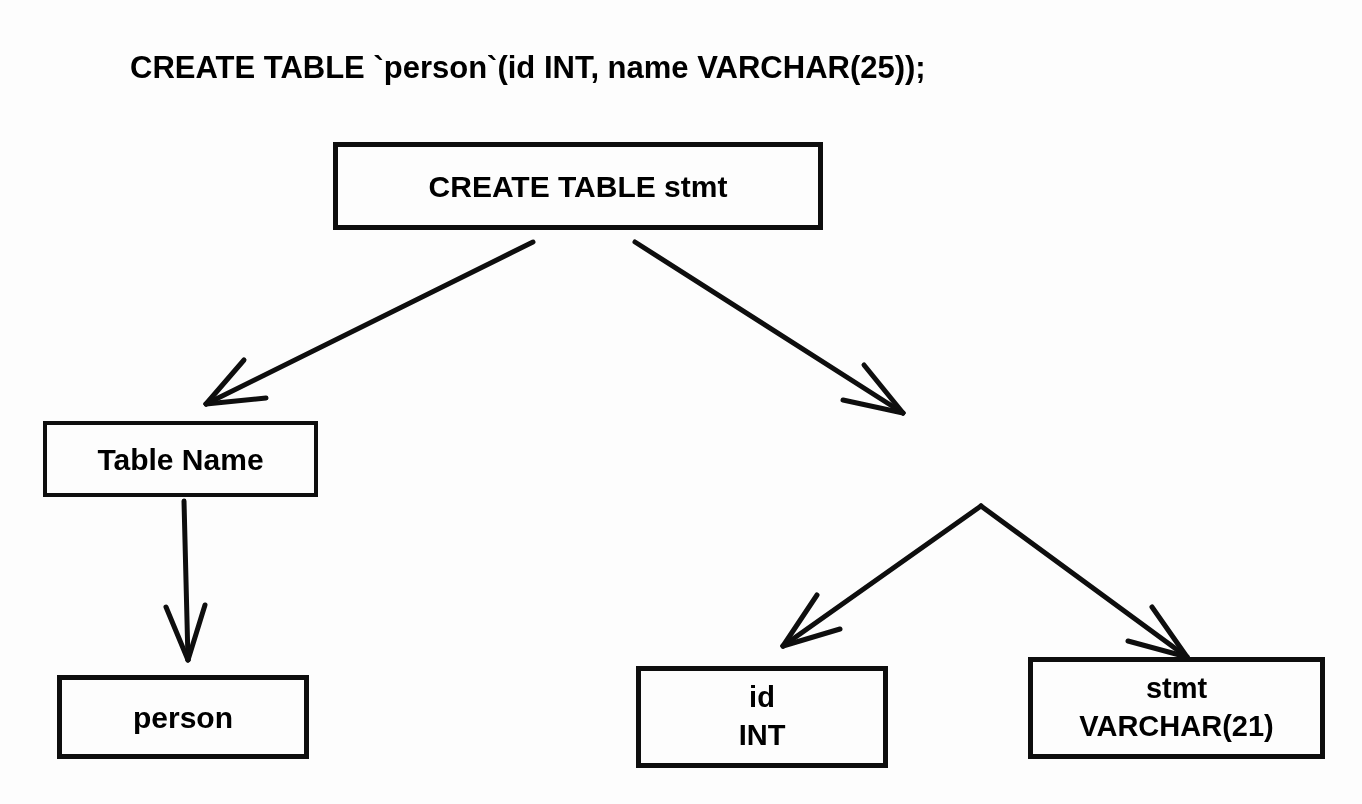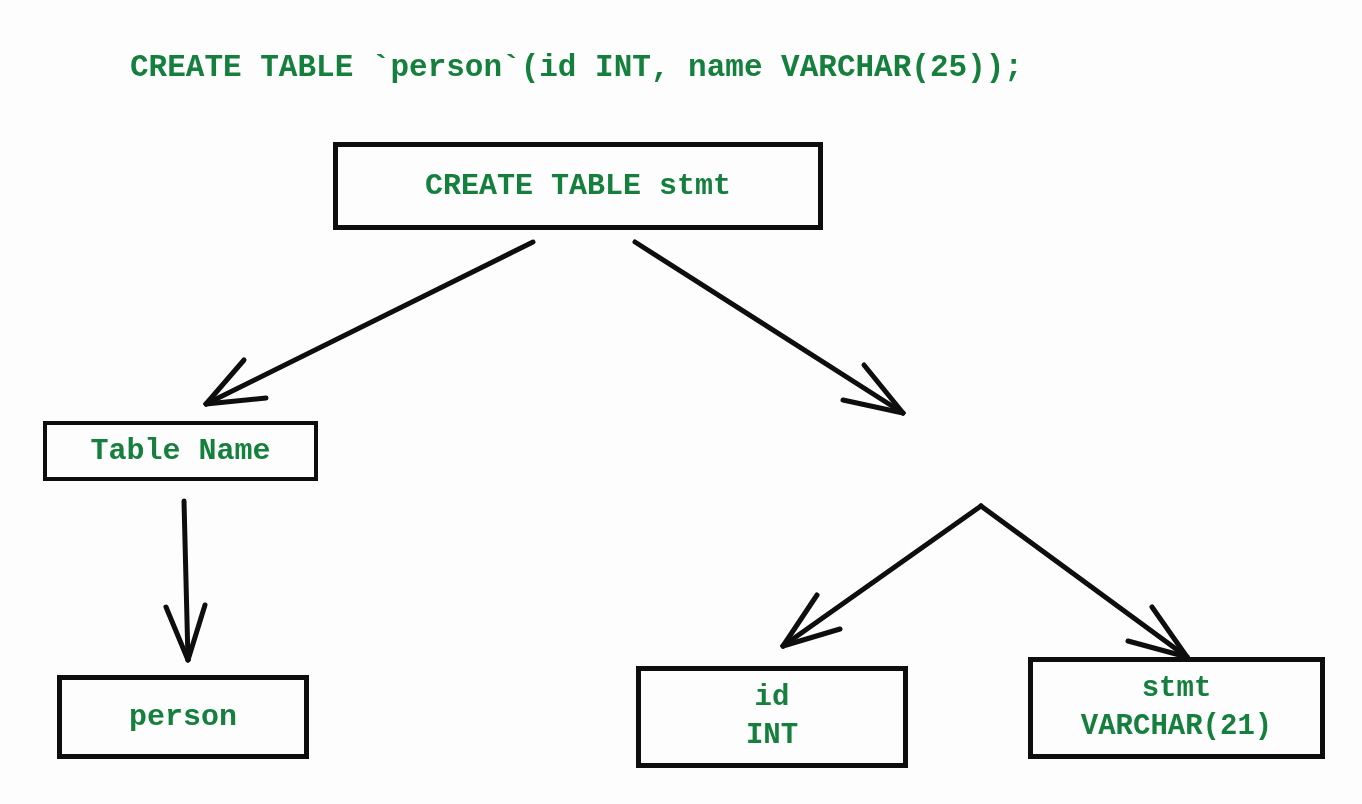--- a/index.html
+++ b/index.html
@@ -2,22 +2,22 @@
 <html><head>
 <meta charset="utf-8">
 <style>
   * { margin: 0; padding: 0; box-sizing: border-box; }
   html, body { background: #ffffff; }
   .canvas {
     position: relative;
     width: 1362px;
     height: 804px;
     background: #fdfdfd;
-    font-family: Liberation Mono, monospace;
-    color: #15803d;
+    font-family: Liberation Sans, sans-serif;
+    color: #000000;
     overflow: hidden;
   }
   .sql-line {
     position: absolute;
     left: 130px;
     top: 50px;
     font-size: 31px;
     font-weight: bold;
     white-space: pre;
   }
@@ -78,30 +78,30 @@
       <line x1="981" y1="506" x2="1187" y2="657"></line>
       <line x1="1152" y1="607" x2="1187" y2="657"></line>
       <line x1="1128" y1="641" x2="1187" y2="657"></line>
     </g>
   </svg>
 
   <div class="node" style="left:333px; top:142px; width:490px; height:88px; border-width:5px;">
     <span>CREATE TABLE stmt</span>
   </div>
 
-  <div class="node" style="left:43px; top:421px; width:275px; height:60px;">
+  <div class="node" style="left:43px; top:421px; width:275px; height:76px;">
     <span>Table Name</span>
   </div>
 
 
   <div class="node" style="left:57px; top:675px; width:252px; height:84px; border-width:5px;">
     <span>person</span>
   </div>
 
-  <div class="node" style="left:636px; top:666px; width:272px; height:102px; border-width:5px; font-size:29px;">
+  <div class="node" style="left:636px; top:666px; width:252px; height:102px; border-width:5px; font-size:29px;">
     <span>id</span>
     <span>INT</span>
   </div>
 
   <div class="node" style="left:1028px; top:657px; width:297px; height:102px; border-width:5px; font-size:29px;">
     <span>stmt</span>
     <span>VARCHAR(21)</span>
   </div>
 
 </div>

